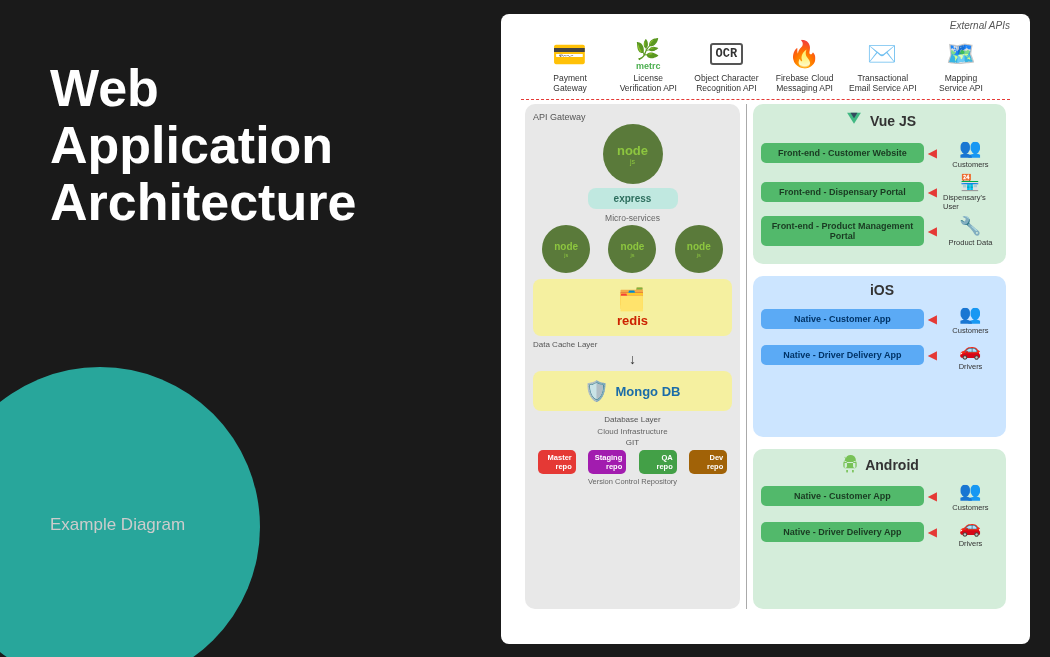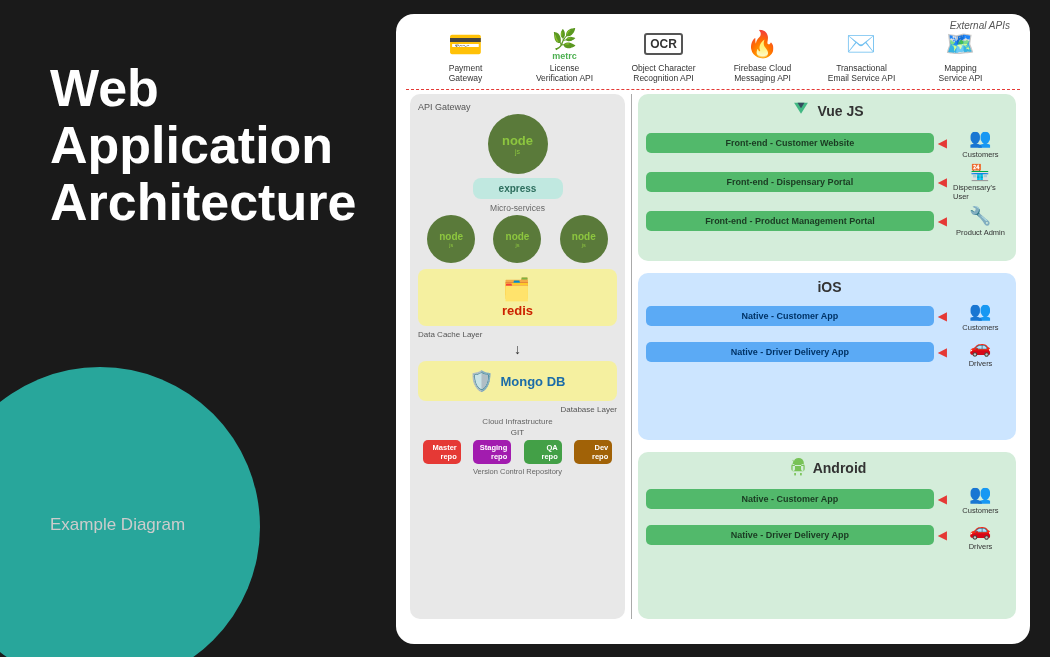--- a/index.html
+++ b/index.html
@@ -51,25 +51,25 @@
       font-size: 17px;
       margin-top: auto;
       padding-top: 260px;
     }
 
     
     .diagram-panel {
       position: absolute;
       right: 20px;
       top: 14px;
-      width: 634px;
+      width: 529px;
       height: 630px;
       background: #ffffff;
-      border-radius: 18px;
-      padding: 10px;
+      border-radius: 8px;
+      padding: 20px;
       overflow: hidden;
     }
 
     
     .external-apis-label {
       position: absolute;
       top: 6px;
       right: 20px;
       font-size: 10px;
       color: #555;
@@ -227,21 +227,21 @@
       background: #f5f0a0;
       border-radius: 8px;
       padding: 8px;
       margin: 4px 0;
       text-align: center;
     }
 
     .db-label {
       font-size: 8px;
       color: #555;
-      text-align: right;
+      text-align: center;
     }
 
     
     .cloud-infra-label {
       font-size: 8px;
       color: #666;
       text-align: center;
       margin: 3px 0 2px 0;
     }
 
@@ -437,21 +437,21 @@
       <div class="api-icon-box">
         <span style="font-size:12px; color:#4caf50; font-weight:bold; display:flex; flex-direction:column; align-items:center;">
           <span style="font-size:20px;">🌿</span>
           <span style="font-size:9px; color:#4caf50; font-weight:bold;">metrc</span>
         </span>
       </div>
       <span>License<br>Verification API</span>
     </div>
     <div class="api-icon-item">
       <div class="api-icon-box">
-        <span style="font-size:12px; font-weight:900; color:#333; font-family:Liberation Sans, sans-serif; border:2px solid #555; padding:2px 4px; border-radius:3px;">OCR</span>
+        <span style="font-size:12px; font-weight:900; color:#333; font-family:Liberation Mono, monospace; border:2px solid #555; padding:2px 4px; border-radius:3px;">OCR</span>
       </div>
       <span>Object Character<br>Recognition API</span>
     </div>
     <div class="api-icon-item">
       <div class="api-icon-box">
         <span style="font-size:26px;">🔥</span>
       </div>
       <span>Firebase Cloud<br>Messaging API</span>
     </div>
     <div class="api-icon-item">
@@ -570,21 +570,21 @@
           </div>
         </div>
 
         <div class="frontend-item-row">
           <div class="frontend-item-box">
             <span>Front-end - Product Management Portal</span>
           </div>
           <span class="left-arrow">◀</span>
           <div class="user-icon-box">
             <span class="icon-admin">🔧</span>
-            <span>Product Admin</span>
+            <span>Product Data</span>
           </div>
         </div>
       </div>
 
       <div class="ios-section">
         <div class="section-header">
           <span class="ios-logo"> </span>
           <span class="section-title">iOS</span>
         </div>
 

